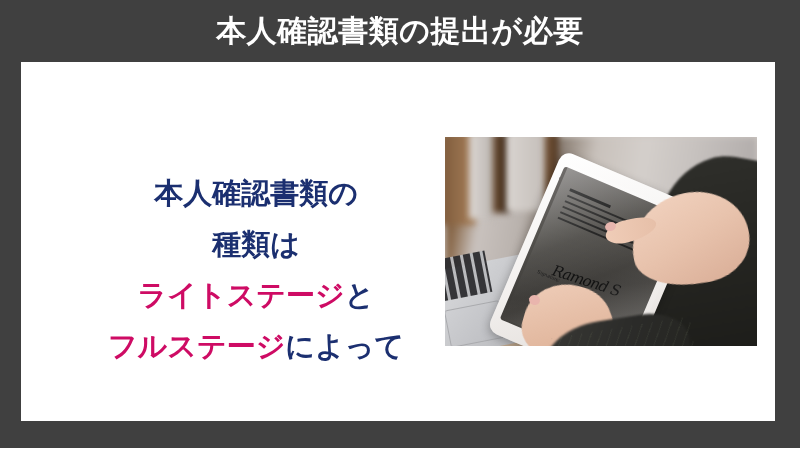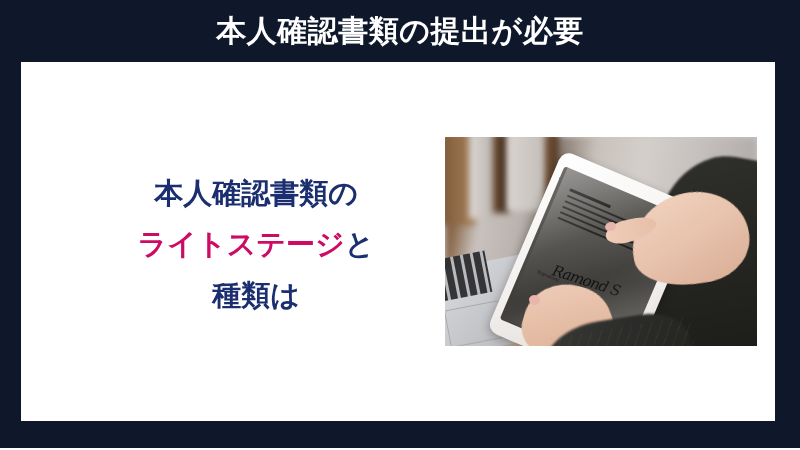--- a/index.html
+++ b/index.html
@@ -7,21 +7,21 @@
     padding: 0;
     background: #ffffff;
   }
   body {
     font-family: "Liberation Sans", "DejaVu Sans", sans-serif;
   }
   .slide {
     position: relative;
     width: 800px;
     height: 448px;
-    background: #0f172a;
+    background: #404040;
     overflow: hidden;
   }
   .slide-title {
     position: absolute;
     left: 0;
     top: 10px;
     width: 800px;
     text-align: center;
     color: #ffffff;
     font-size: 30px;
@@ -277,24 +277,27 @@
   <div class="slide-title">本人確認書類の提出が必要</div>
 
   <div class="card">
     <div class="card-inner">
 
       <div class="body-text">
         <span class="line">
           <span>本人確認書類の</span>
         </span>
         <span class="line">
+          <span>種類は</span>
+        </span>
+        <span class="line">
           <span class="hl">ライトステージ</span><span>と</span>
         </span>
         <span class="line">
-          <span>種類は</span>
+          <span class="hl">フルステージ</span><span>によって</span>
         </span>
       </div>
 
       <div class="photo">
         <div class="ph-layer ph-wall"></div>
         <div class="ph-layer ph-binder1"></div>
         <div class="ph-layer ph-binder2"></div>
         <div class="ph-layer ph-binder3"></div>
         <div class="ph-layer ph-binder4"></div>
         <div class="ph-layer ph-binder5"></div>

